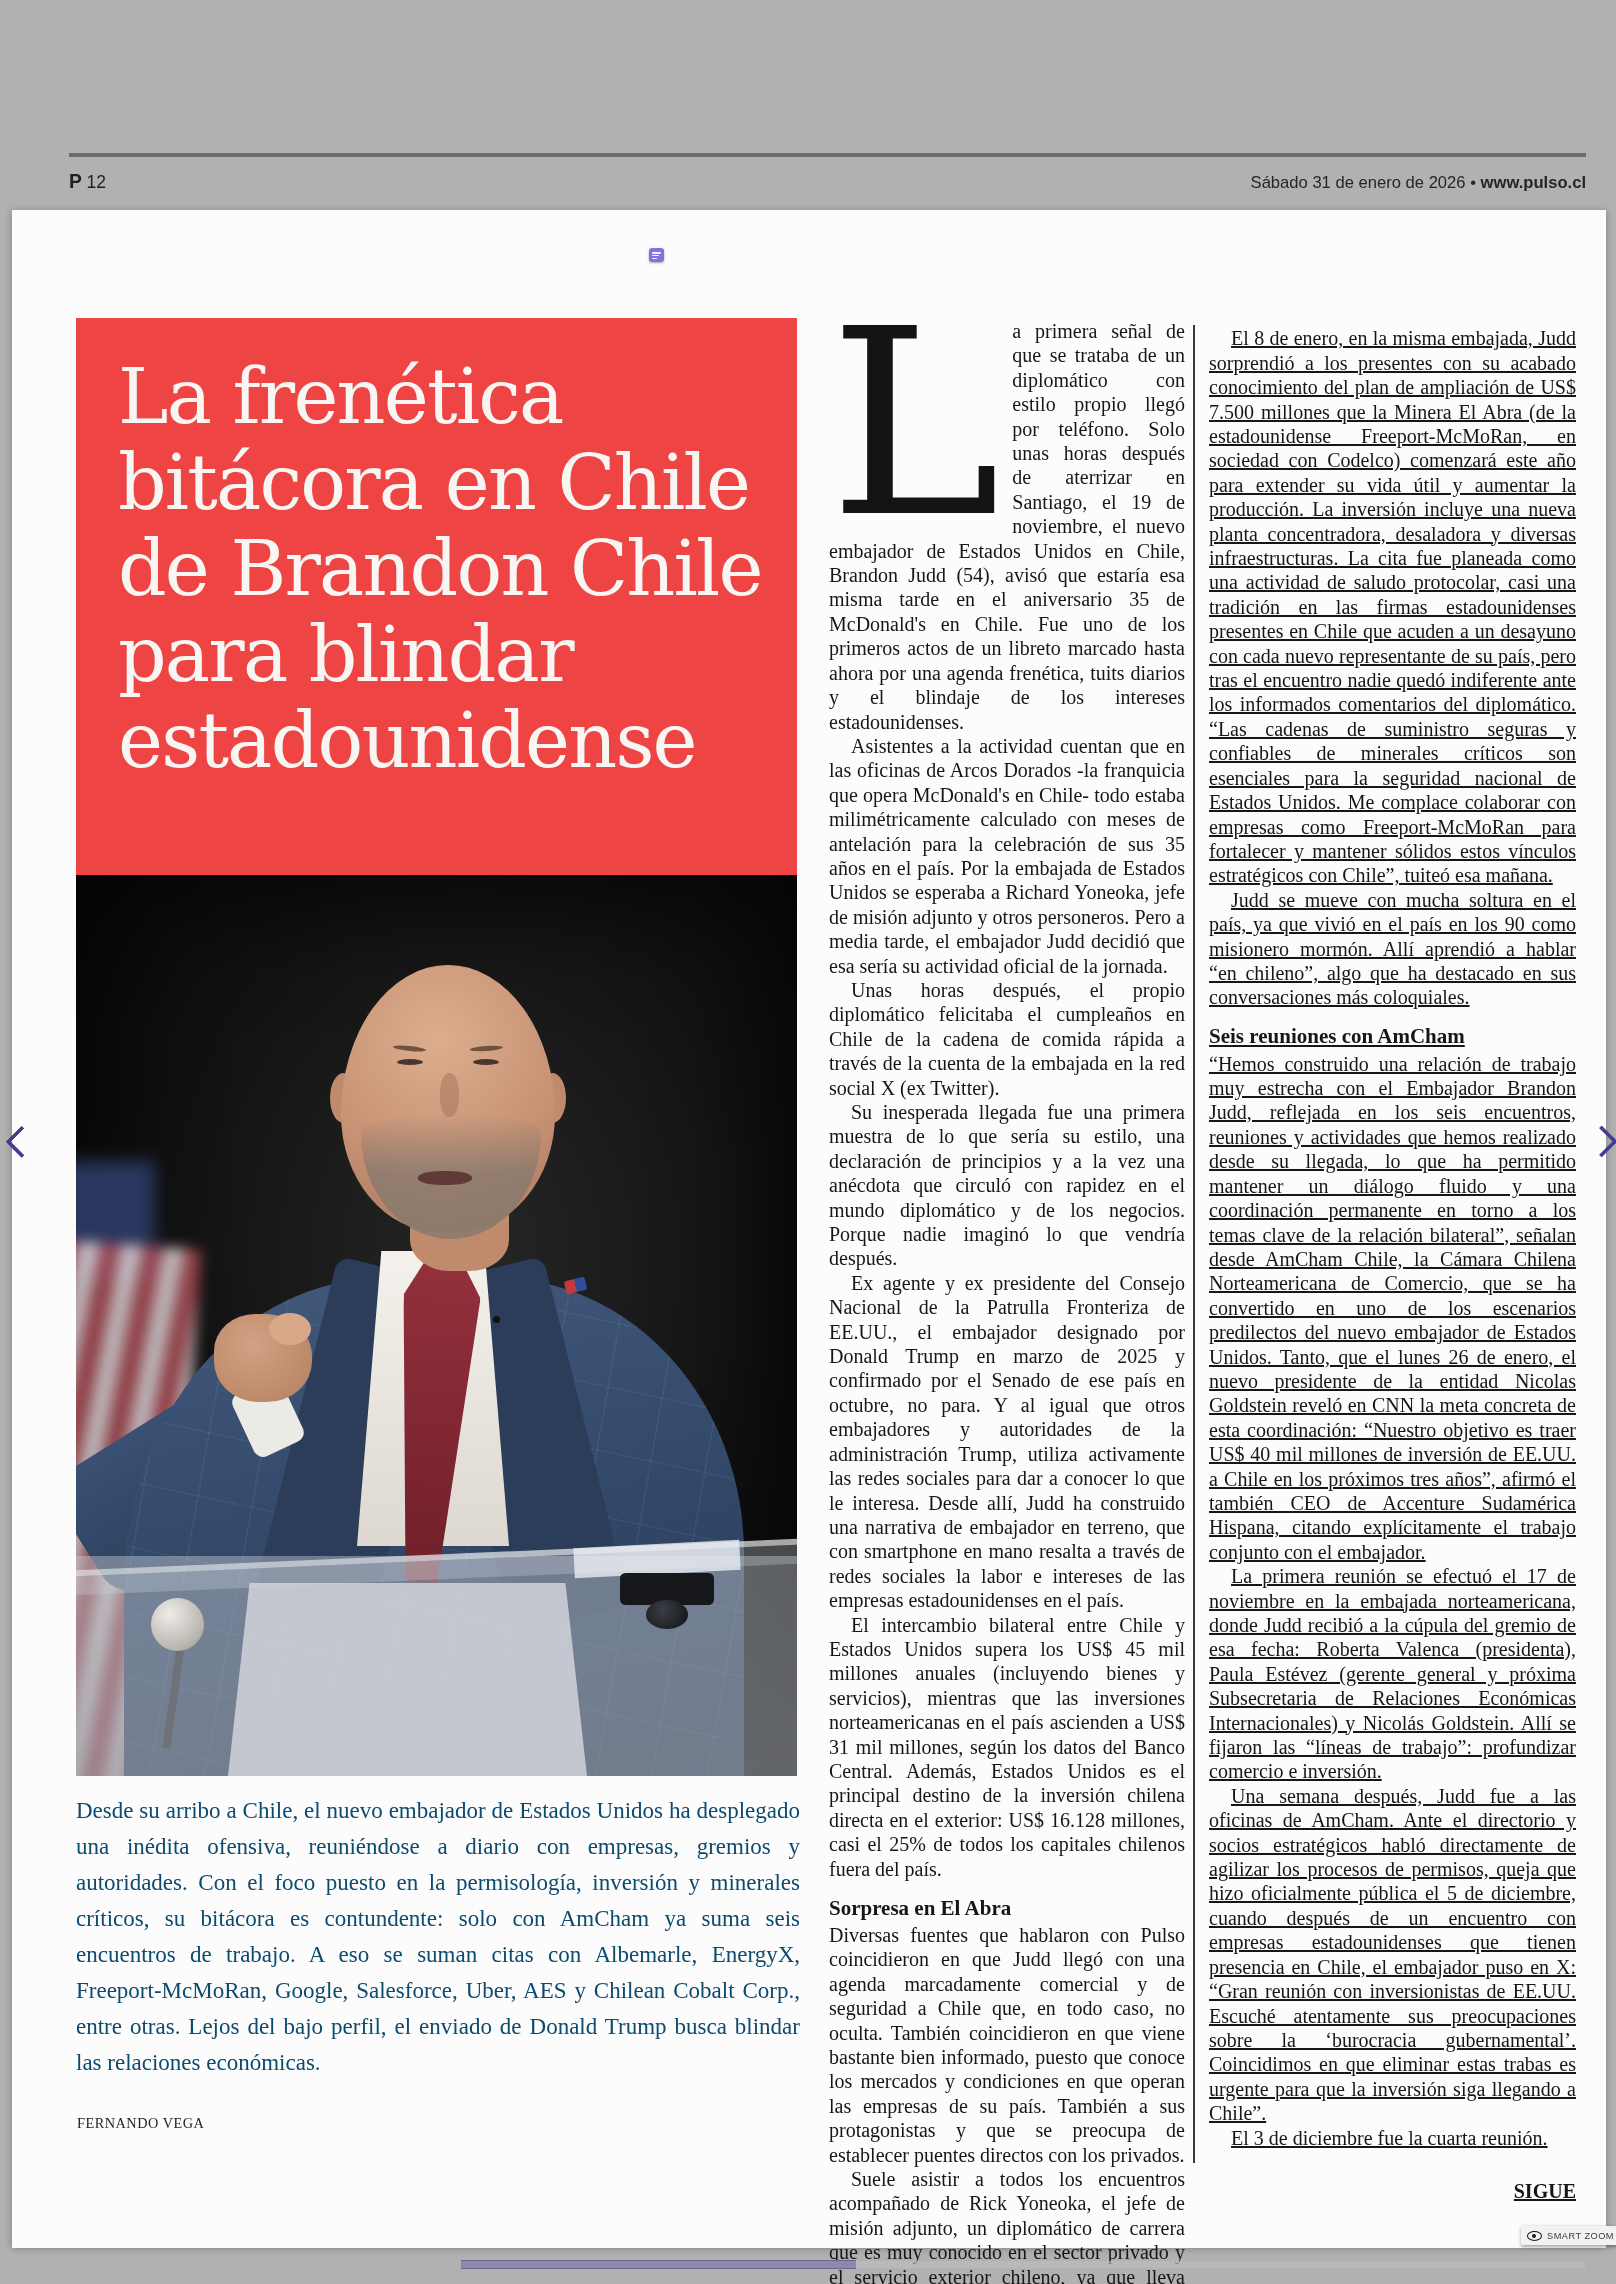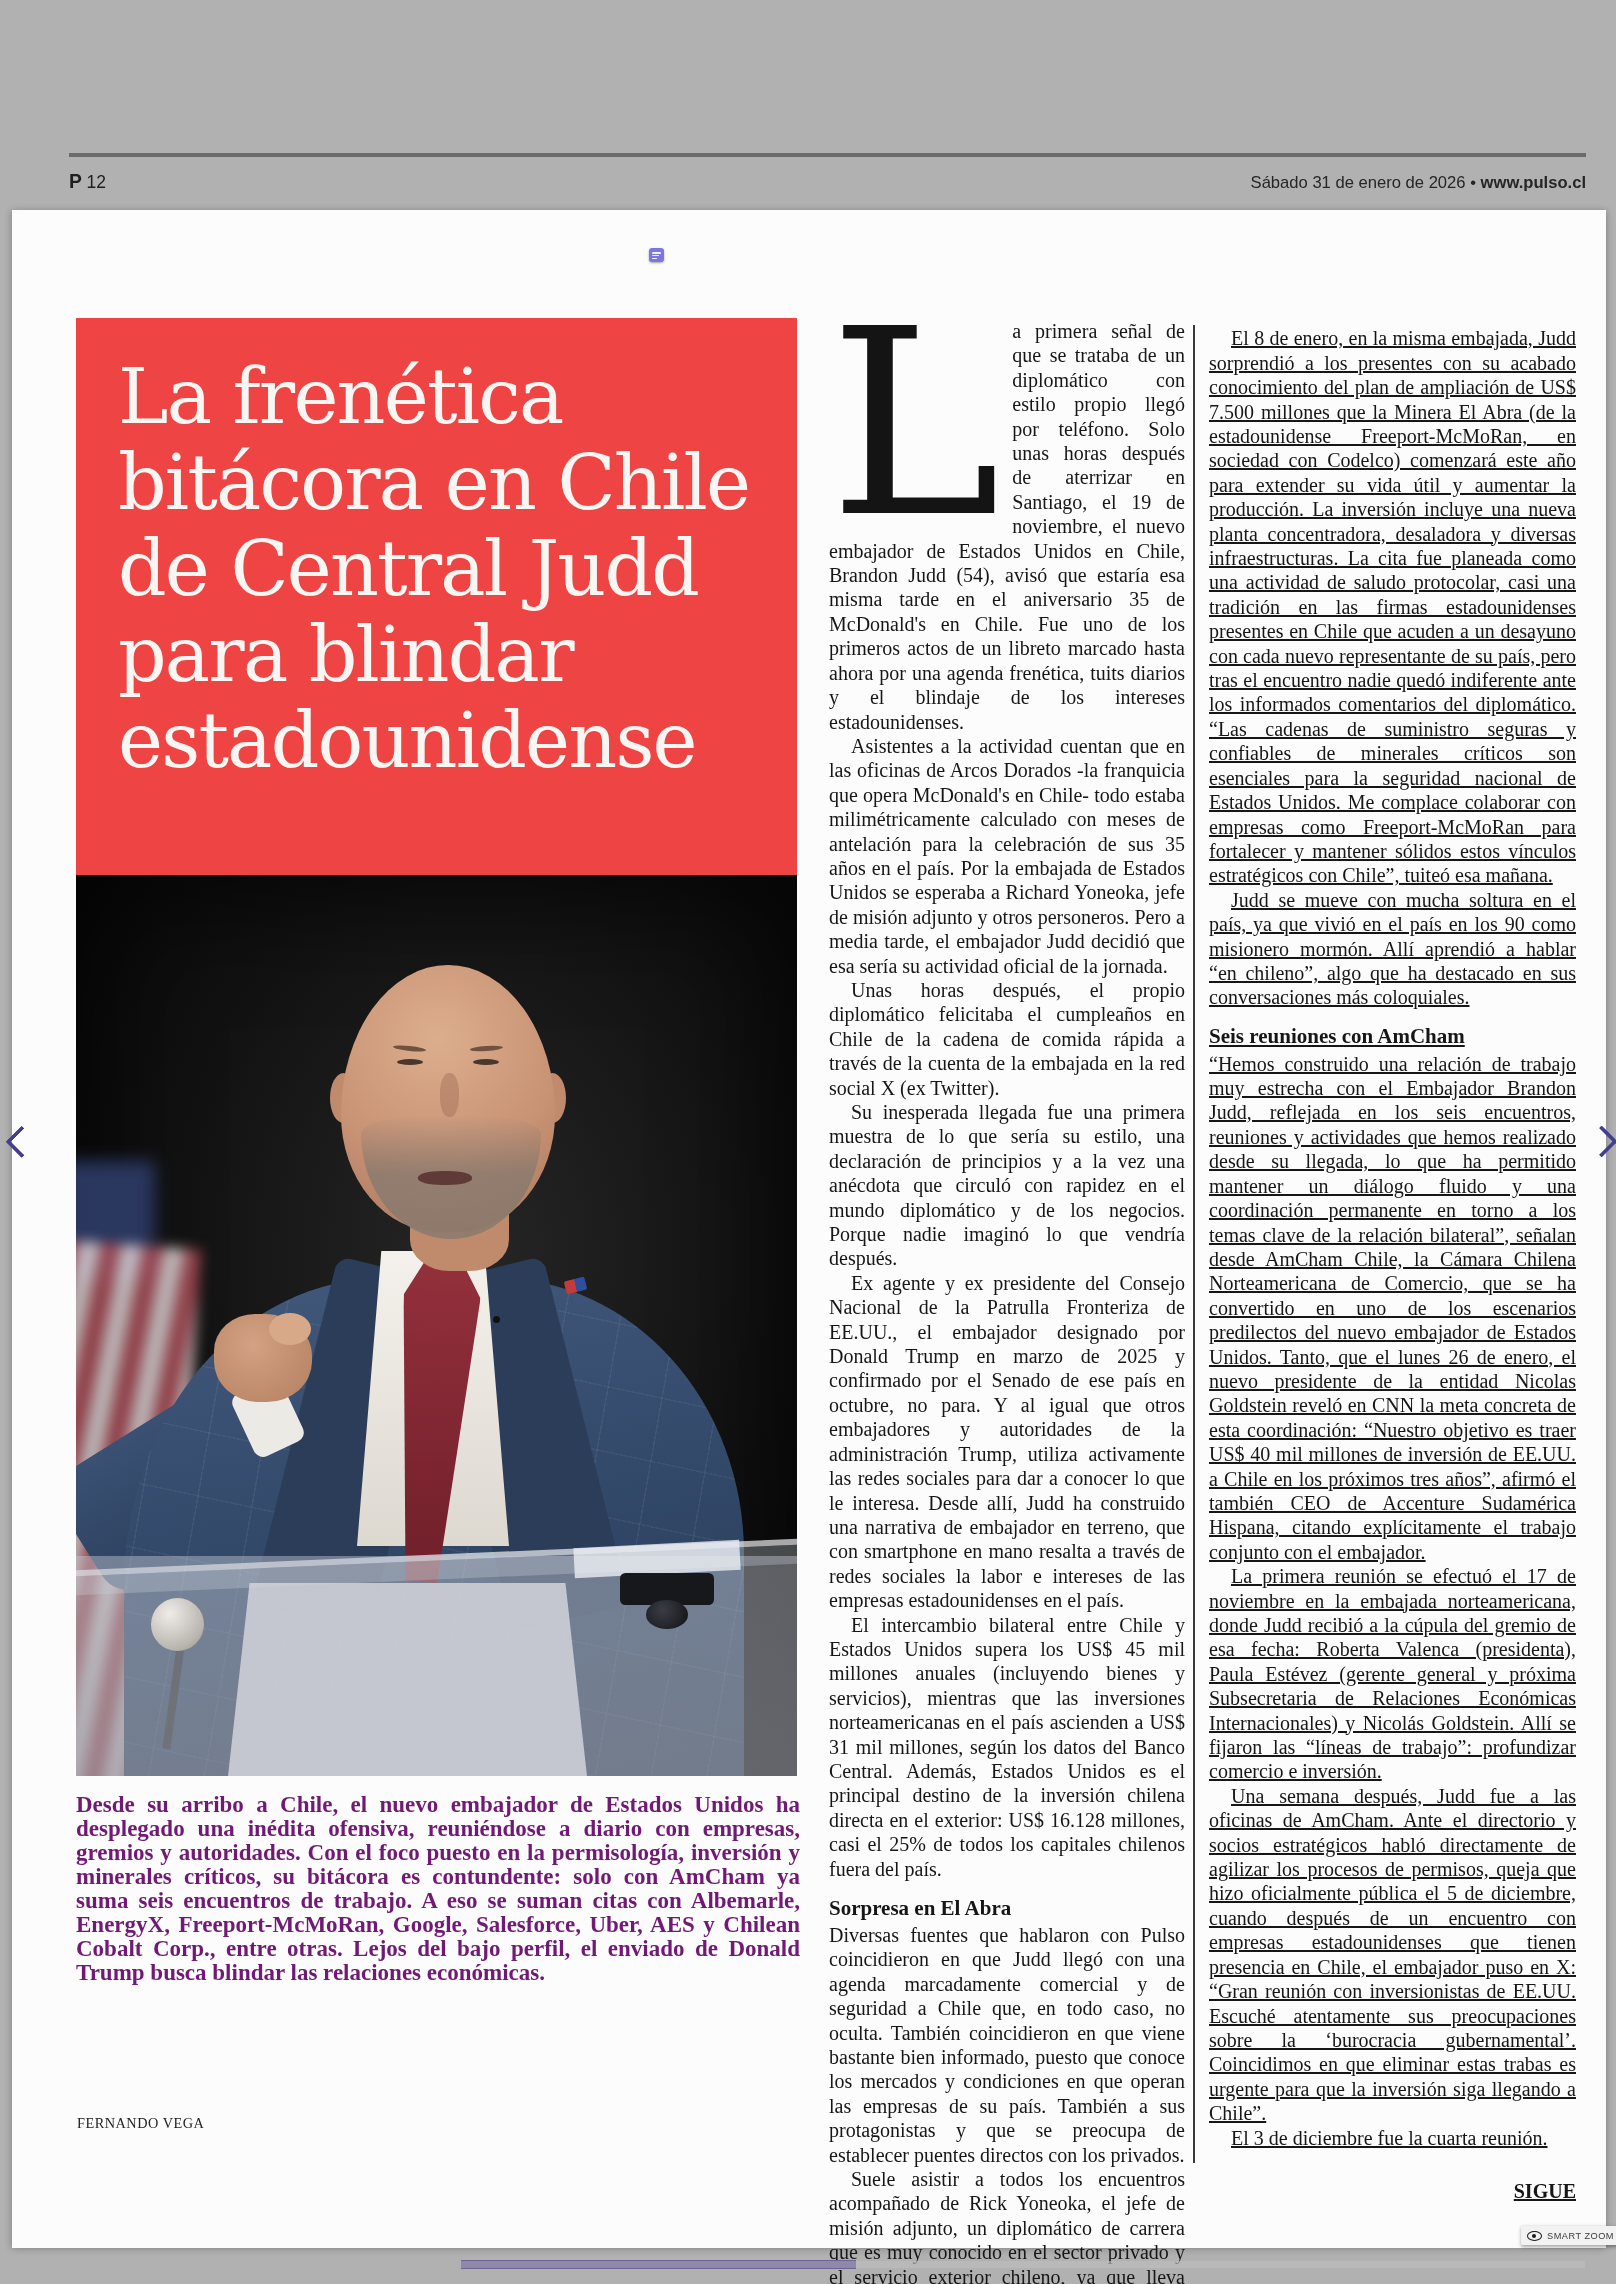--- a/index.html
+++ b/index.html
@@ -83,21 +83,21 @@
     clip-path:polygon(6% 0,94% 0,100% 100%,0 100%);}
   .ph-paper{left:498px;bottom:202px;width:166px;height:30px;background:rgba(235,238,242,.8);transform:rotate(-3deg);}
   .ph-blackbox{left:544px;bottom:171px;width:94px;height:32px;background:#17181c;border-radius:5.5px;}
   .ph-cup{left:570px;bottom:147px;width:42px;height:28.6px;border-radius:50%;
     background:radial-gradient(circle at 40% 35%,#3a3d44,#101114);}
   .ph-micstem{left:94px;bottom:27px;width:8.3px;height:111px;background:#232428;transform:rotate(8deg);}
   .ph-micball{left:75px;bottom:125px;width:53px;height:53px;border-radius:50%;
     background:radial-gradient(circle at 35% 30%,#efece8,#b8b4ae 70%,#8f8b85);}
   
   .lead{position:absolute;left:76px;top:1793px;width:724px;
-    font-weight:bold;font-size:23px;line-height:24px;text-align:justify;color:#701a75;}
+    font-weight:normal;font-size:23px;line-height:36px;text-align:justify;color:#0c4a6e;}
   .byline{position:absolute;left:77px;top:2115px;font-size:14.3px;font-weight:normal;letter-spacing:0.5px;color:#222;}
   
   .bodycol{position:absolute;top:319px;font-size:20px;line-height:24.4px;color:#161616;}
   .bodycol p{margin:0;text-align:justify;}
   .bodycol p + p{text-indent:22px;}
   .bodycol p.flush{text-indent:0;}
   .bodycol p.indent{text-indent:22px;}
   .col-a{left:829px;width:356px;}
   .col-b{left:1209px;width:367px;padding-top:7.4px;text-decoration:underline;}
   .dropcap{float:left;font-family:"DejaVu Serif",serif;font-size:258px;line-height:198px;
@@ -136,21 +136,21 @@
 <div class="note-icon">
     <i></i>
     <i></i>
     <i></i>
   </div>
 
 <div class="feature">
   <div class="headline">
     <span>La frenética</span>
     <span>bitácora en Chile</span>
-    <span>de Central Judd</span>
+    <span>de Brandon Chile</span>
     <span>para blindar</span>
     <span>estadounidense</span>
   </div>
   <div class="photo">
     <div class="ph-flag-blue"></div>
     <div class="ph-flag"></div>
     <div class="ph-sleeve"></div>
     <div class="ph-torso"></div>
     <div class="ph-lapel-l"></div>
     <div class="ph-lapel-r"></div>

